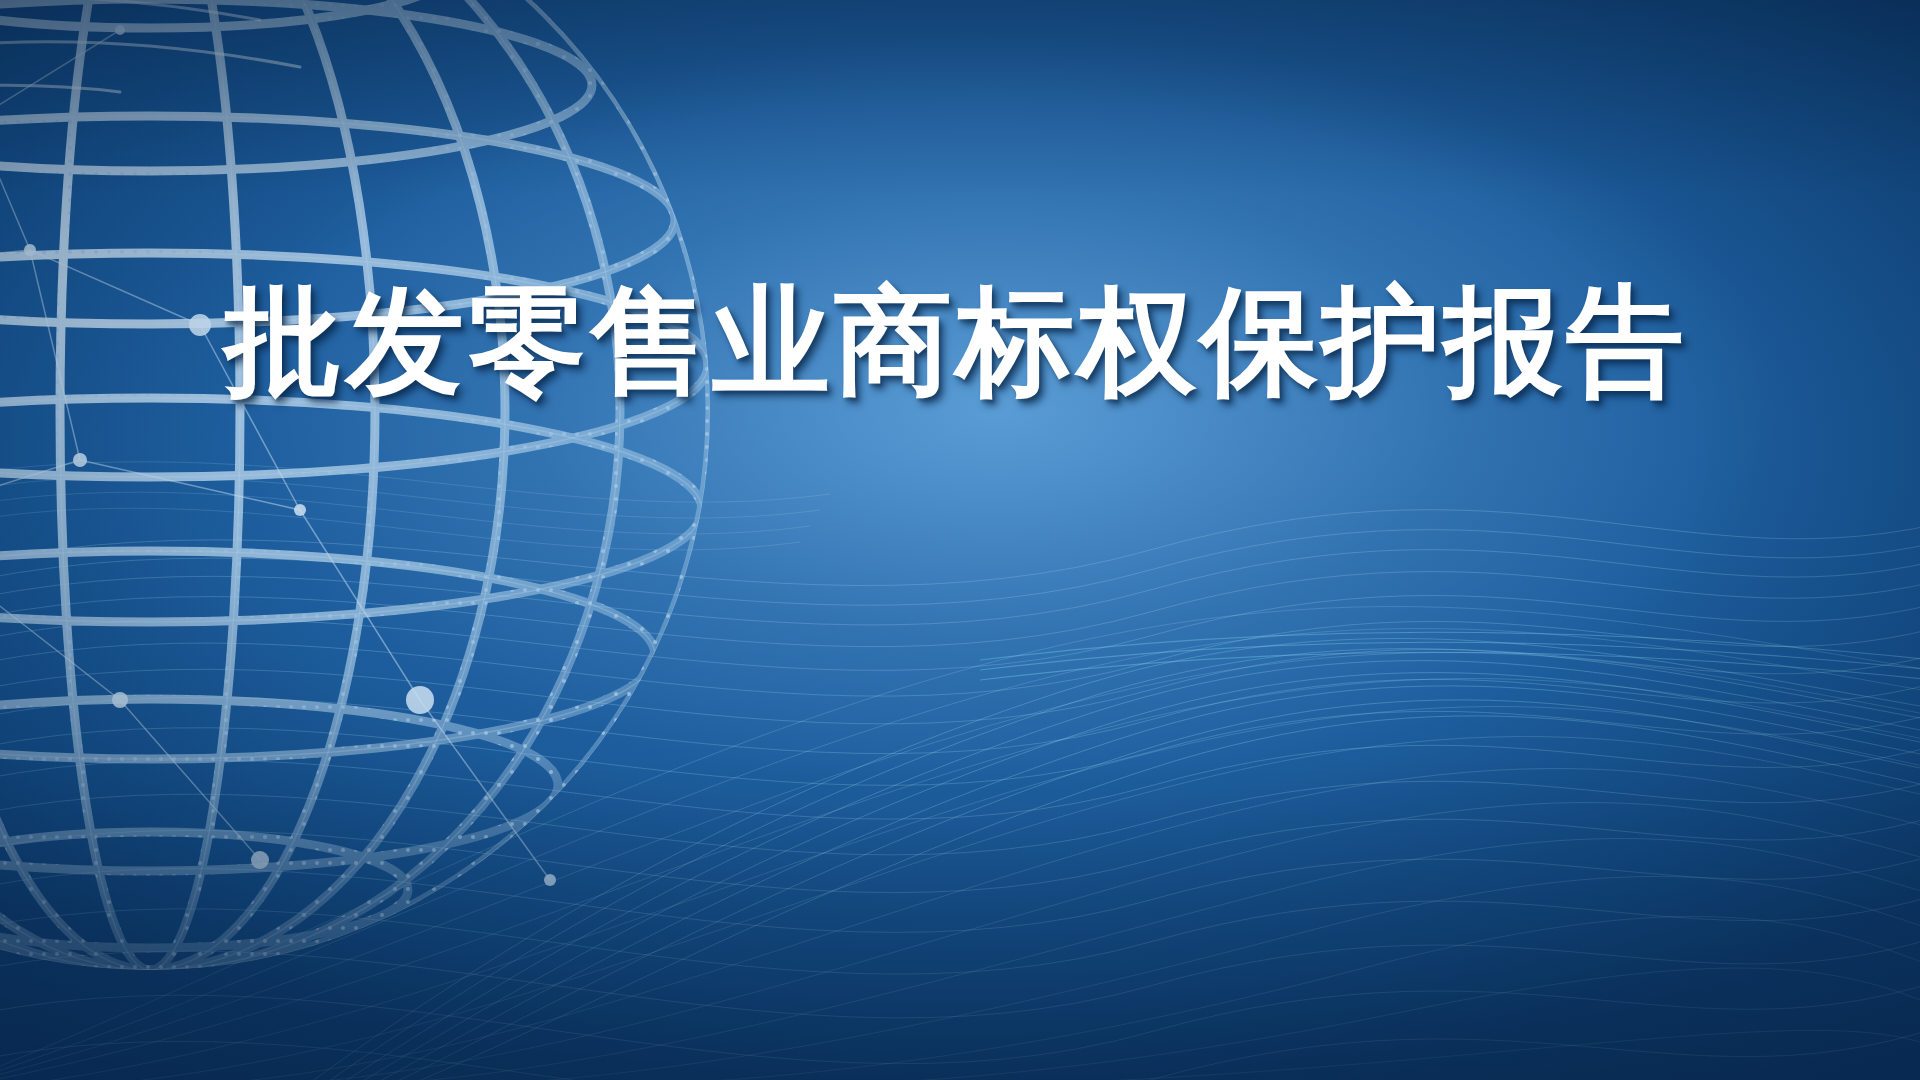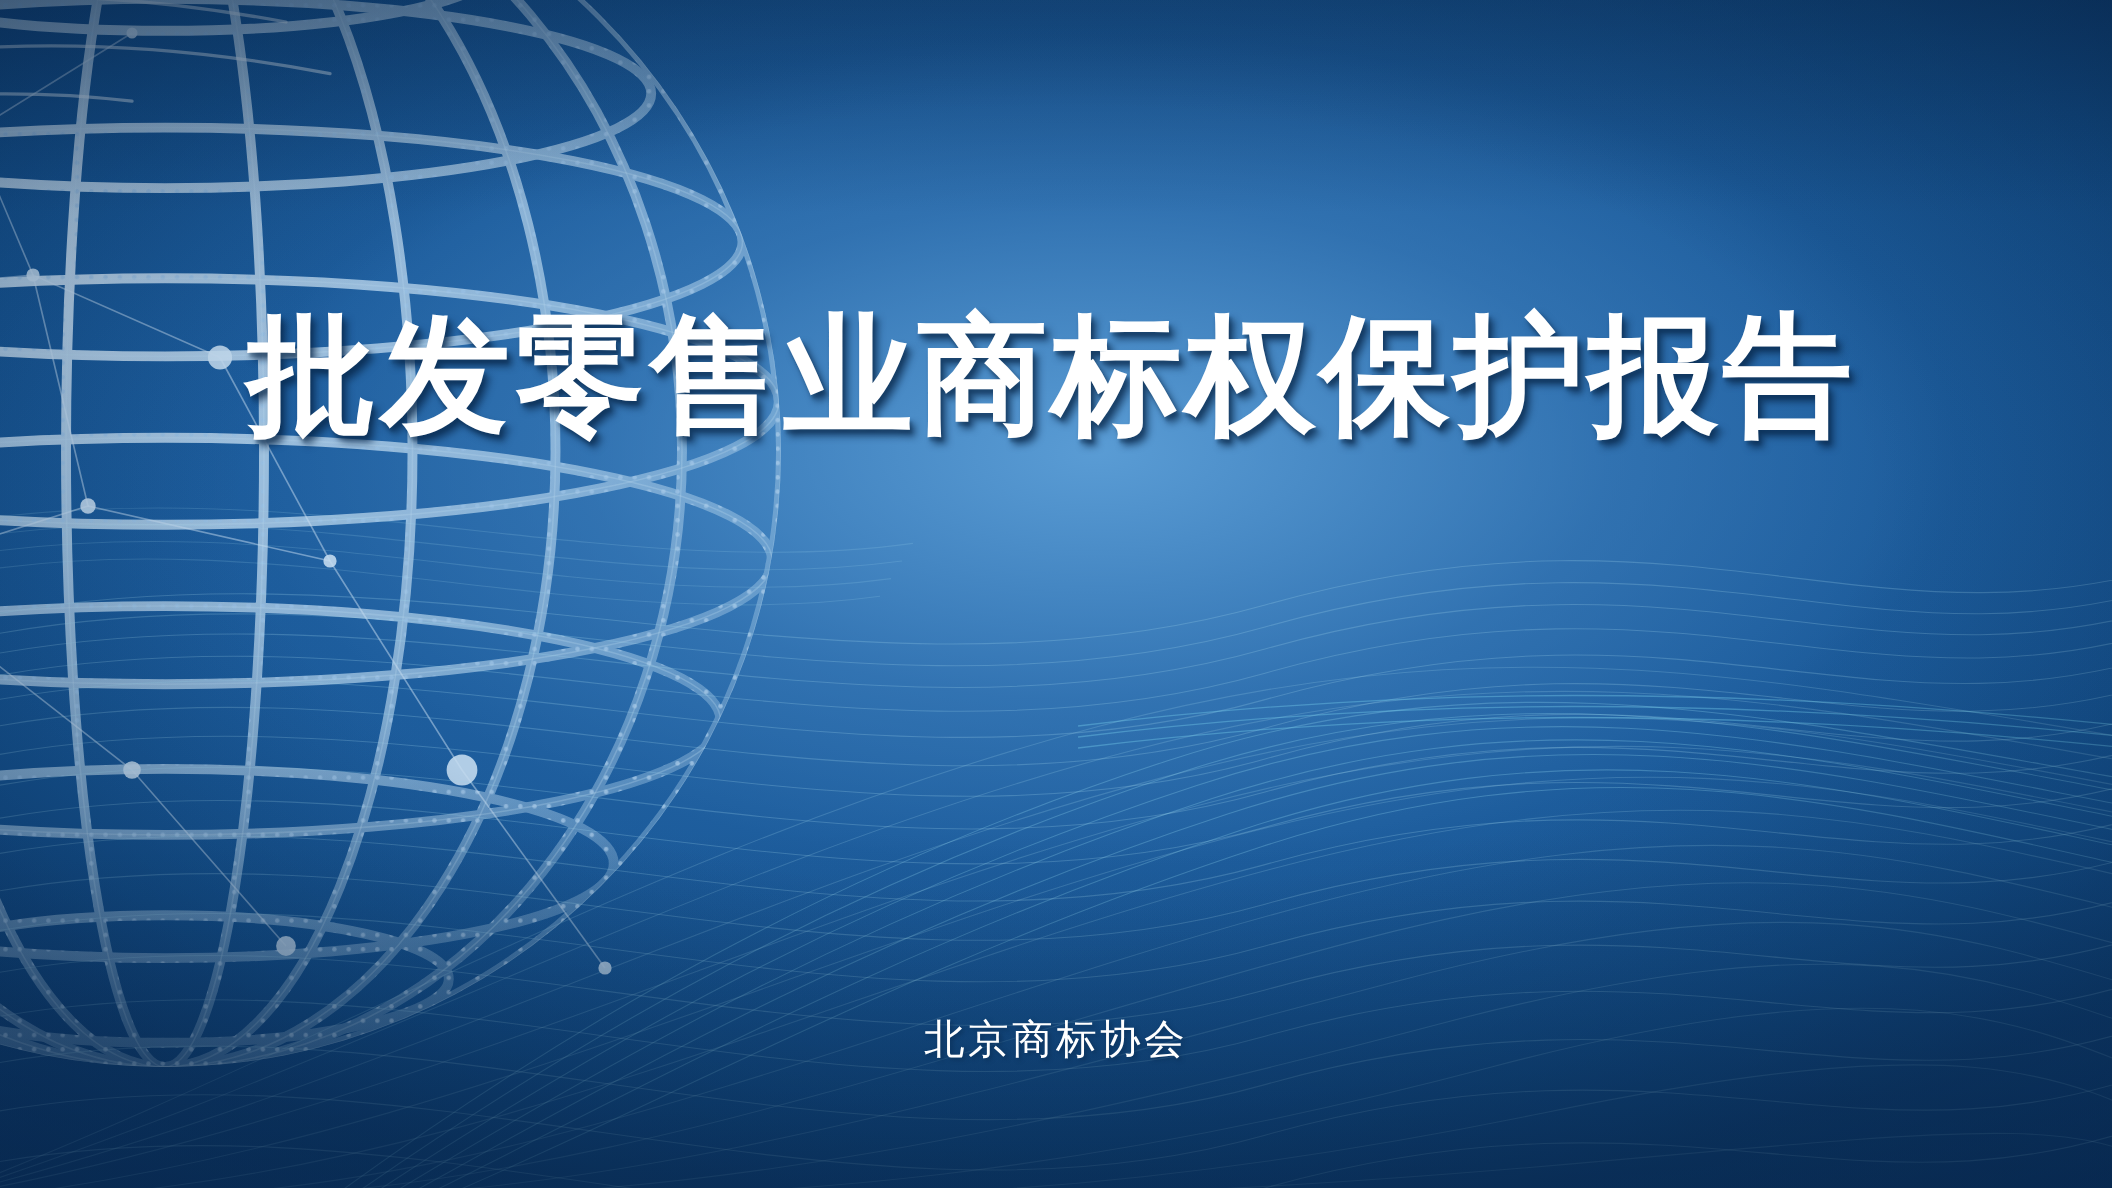--- a/index.html
+++ b/index.html
@@ -242,15 +242,14 @@
       </g>
     </svg>
   </div>
 
   <div id="vignette"></div>
 
   <div id="title-block">
     <div class="title-line" id="title-line-1">批发零售业商标权保护报告</div>
   </div>
 
-  <div id="org-name">北京商标协会</div>
 
 </div>
 
 </body></html>

